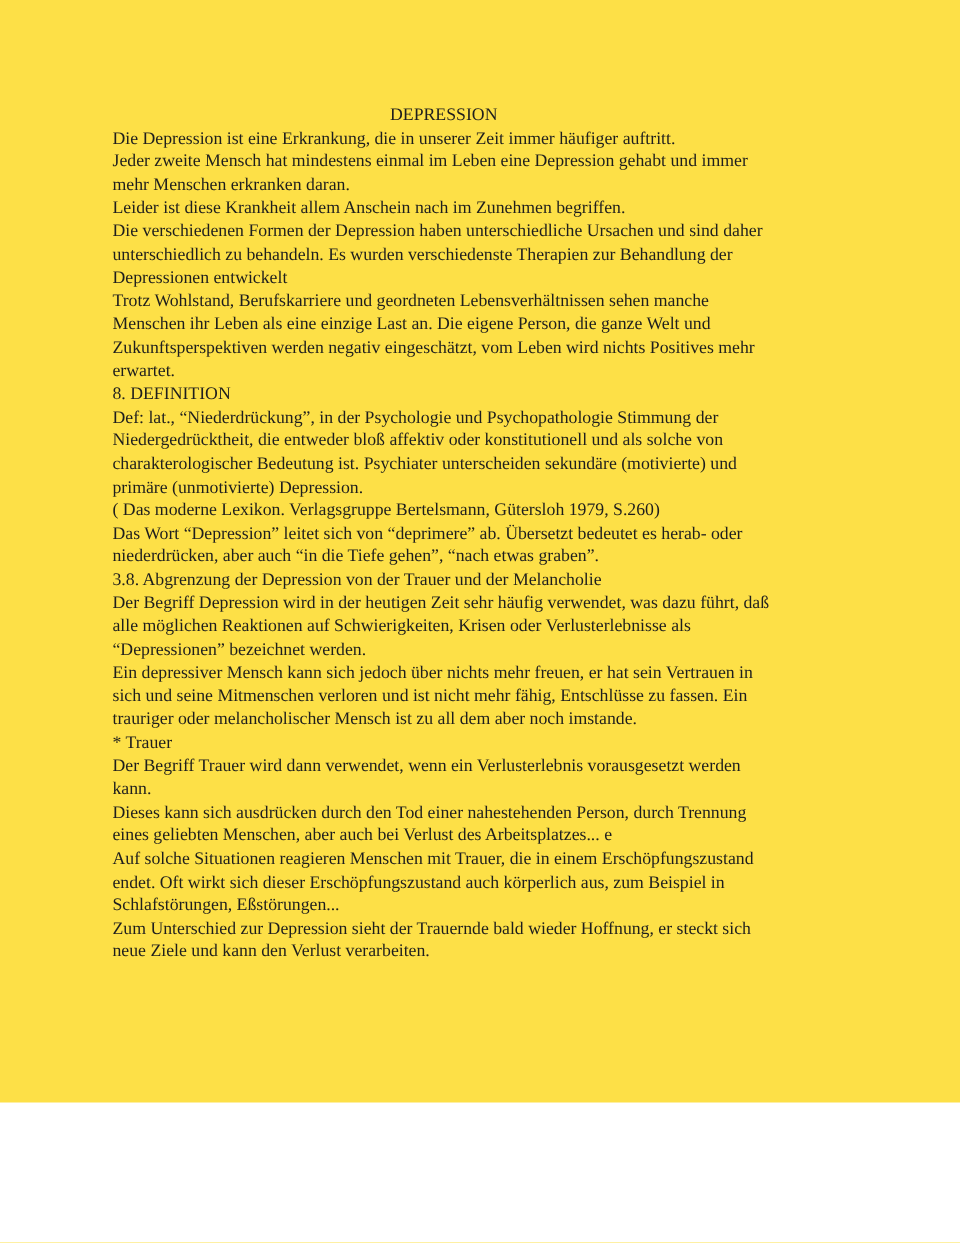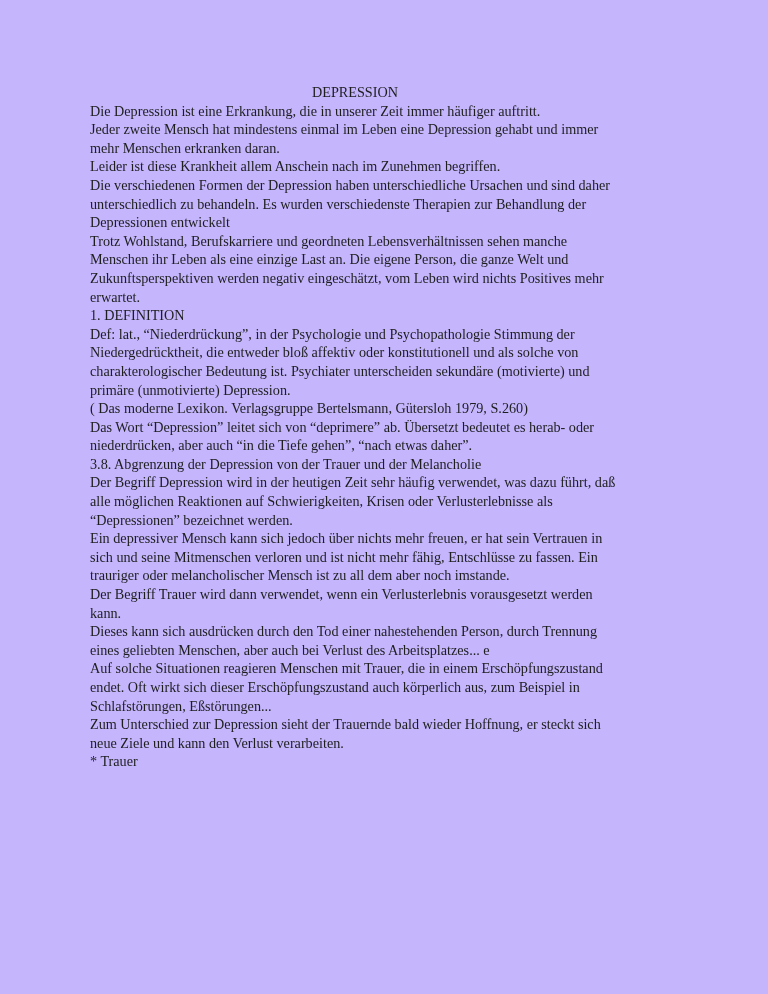--- a/index.html
+++ b/index.html
@@ -8,27 +8,27 @@
   }
   body {
     width: 768px;
     height: 994px;
     background: #ffffff;
     overflow: hidden;
   }
   .doc {
     box-sizing: border-box;
     width: 768px;
-    height: 994px;
+    height: 882px;
     padding: 83px 60px 0 90px;
     font-family: "Liberation Serif", "DejaVu Serif", serif;
     font-size: 14.2px;
     line-height: 18.6px;
     color: #1e1e1e;
-    background: #c4b5fd;
+    background: #fde047;
   }
   .doc h1, .doc h2, .doc h3, .doc p {
     margin: 0;
     padding: 0;
     font-size: inherit;
     font-weight: normal;
     line-height: inherit;
   }
   .para {
     white-space: pre-line;
@@ -60,45 +60,45 @@
 Leider ist diese Krankheit allem Anschein nach im Zunehmen begriffen.
 Die verschiedenen Formen der Depression haben unterschiedliche Ursachen und sind daher
 unterschiedlich zu behandeln. Es wurden verschiedenste Therapien zur Behandlung der
 Depressionen entwickelt</p>
 
   <p class="para m-intro">Trotz Wohlstand, Berufskarriere und geordneten Lebensverhältnissen sehen manche
 Menschen ihr Leben als eine einzige Last an. Die eigene Person, die ganze Welt und
 Zukunftsperspektiven werden negativ eingeschätzt, vom Leben wird nichts Positives mehr
 erwartet.</p>
 
-  <h2 class="m-defheading">1. DEFINITION</h2>
+  <h2 class="m-defheading">8. DEFINITION</h2>
 
   <p class="para m-defbody">Def: lat., “Niederdrückung”, in der Psychologie und Psychopathologie Stimmung der
 Niedergedrücktheit, die entweder bloß affektiv oder konstitutionell und als solche von
 charakterologischer Bedeutung ist. Psychiater unterscheiden sekundäre (motivierte) und
 primäre (unmotivierte) Depression.
 ( Das moderne Lexikon. Verlagsgruppe Bertelsmann, Gütersloh 1979, S.260)</p>
 
   <p class="para m-wordorigin">Das Wort “Depression” leitet sich von “deprimere” ab. Übersetzt bedeutet es herab- oder
-niederdrücken, aber auch “in die Tiefe gehen”, “nach etwas daher”.</p>
+niederdrücken, aber auch “in die Tiefe gehen”, “nach etwas graben”.</p>
 
   <h3 class="m-abgheading">3.8. Abgrenzung der Depression von der Trauer und der Melancholie</h3>
 
   <p class="para m-abgbody">Der Begriff Depression wird in der heutigen Zeit sehr häufig verwendet, was dazu führt, daß
 alle möglichen Reaktionen auf Schwierigkeiten, Krisen oder Verlusterlebnisse als
 “Depressionen” bezeichnet werden.
 Ein depressiver Mensch kann sich jedoch über nichts mehr freuen, er hat sein Vertrauen in
 sich und seine Mitmenschen verloren und ist nicht mehr fähig, Entschlüsse zu fassen. Ein
 trauriger oder melancholischer Mensch ist zu all dem aber noch imstande.</p>
+
+  <p class="para m-trauerlabel">* Trauer</p>
 
   <p class="para m-trauerbody">Der Begriff Trauer wird dann verwendet, wenn ein Verlusterlebnis vorausgesetzt werden
 kann.
 Dieses kann sich ausdrücken durch den Tod einer nahestehenden Person, durch Trennung
 eines geliebten Menschen, aber auch bei Verlust des Arbeitsplatzes... e
 Auf solche Situationen reagieren Menschen mit Trauer, die in einem Erschöpfungszustand
 endet. Oft wirkt sich dieser Erschöpfungszustand auch körperlich aus, zum Beispiel in
 Schlafstörungen, Eßstörungen...
 Zum Unterschied zur Depression sieht der Trauernde bald wieder Hoffnung, er steckt sich
 neue Ziele und kann den Verlust verarbeiten.</p>
 
-  <p class="para m-trauerlabel">* Trauer</p>
-
 </main>
 
 </body></html>

